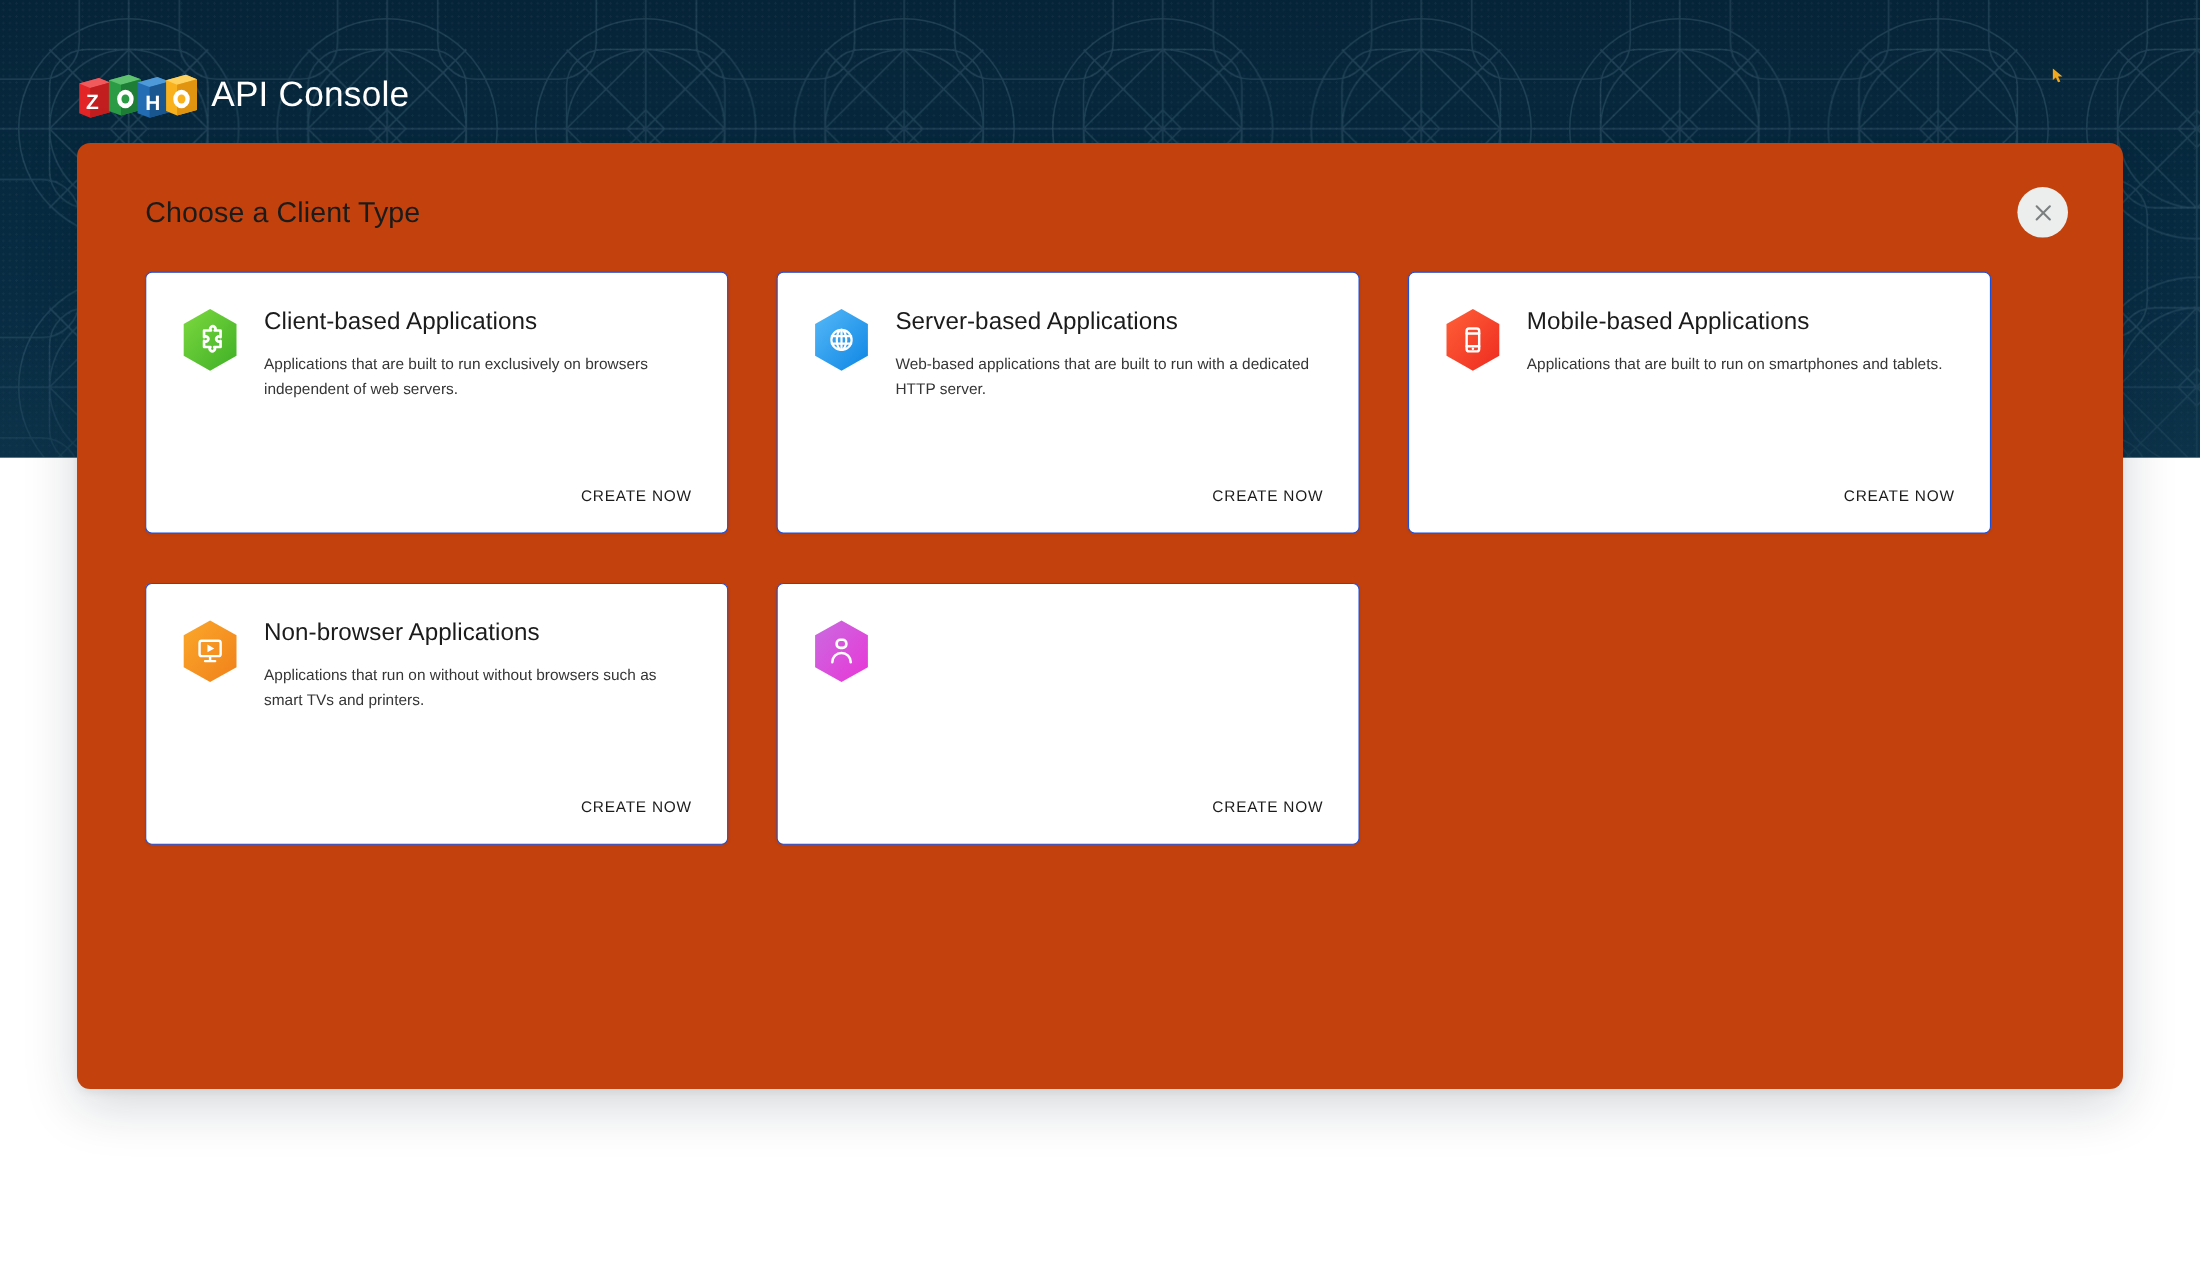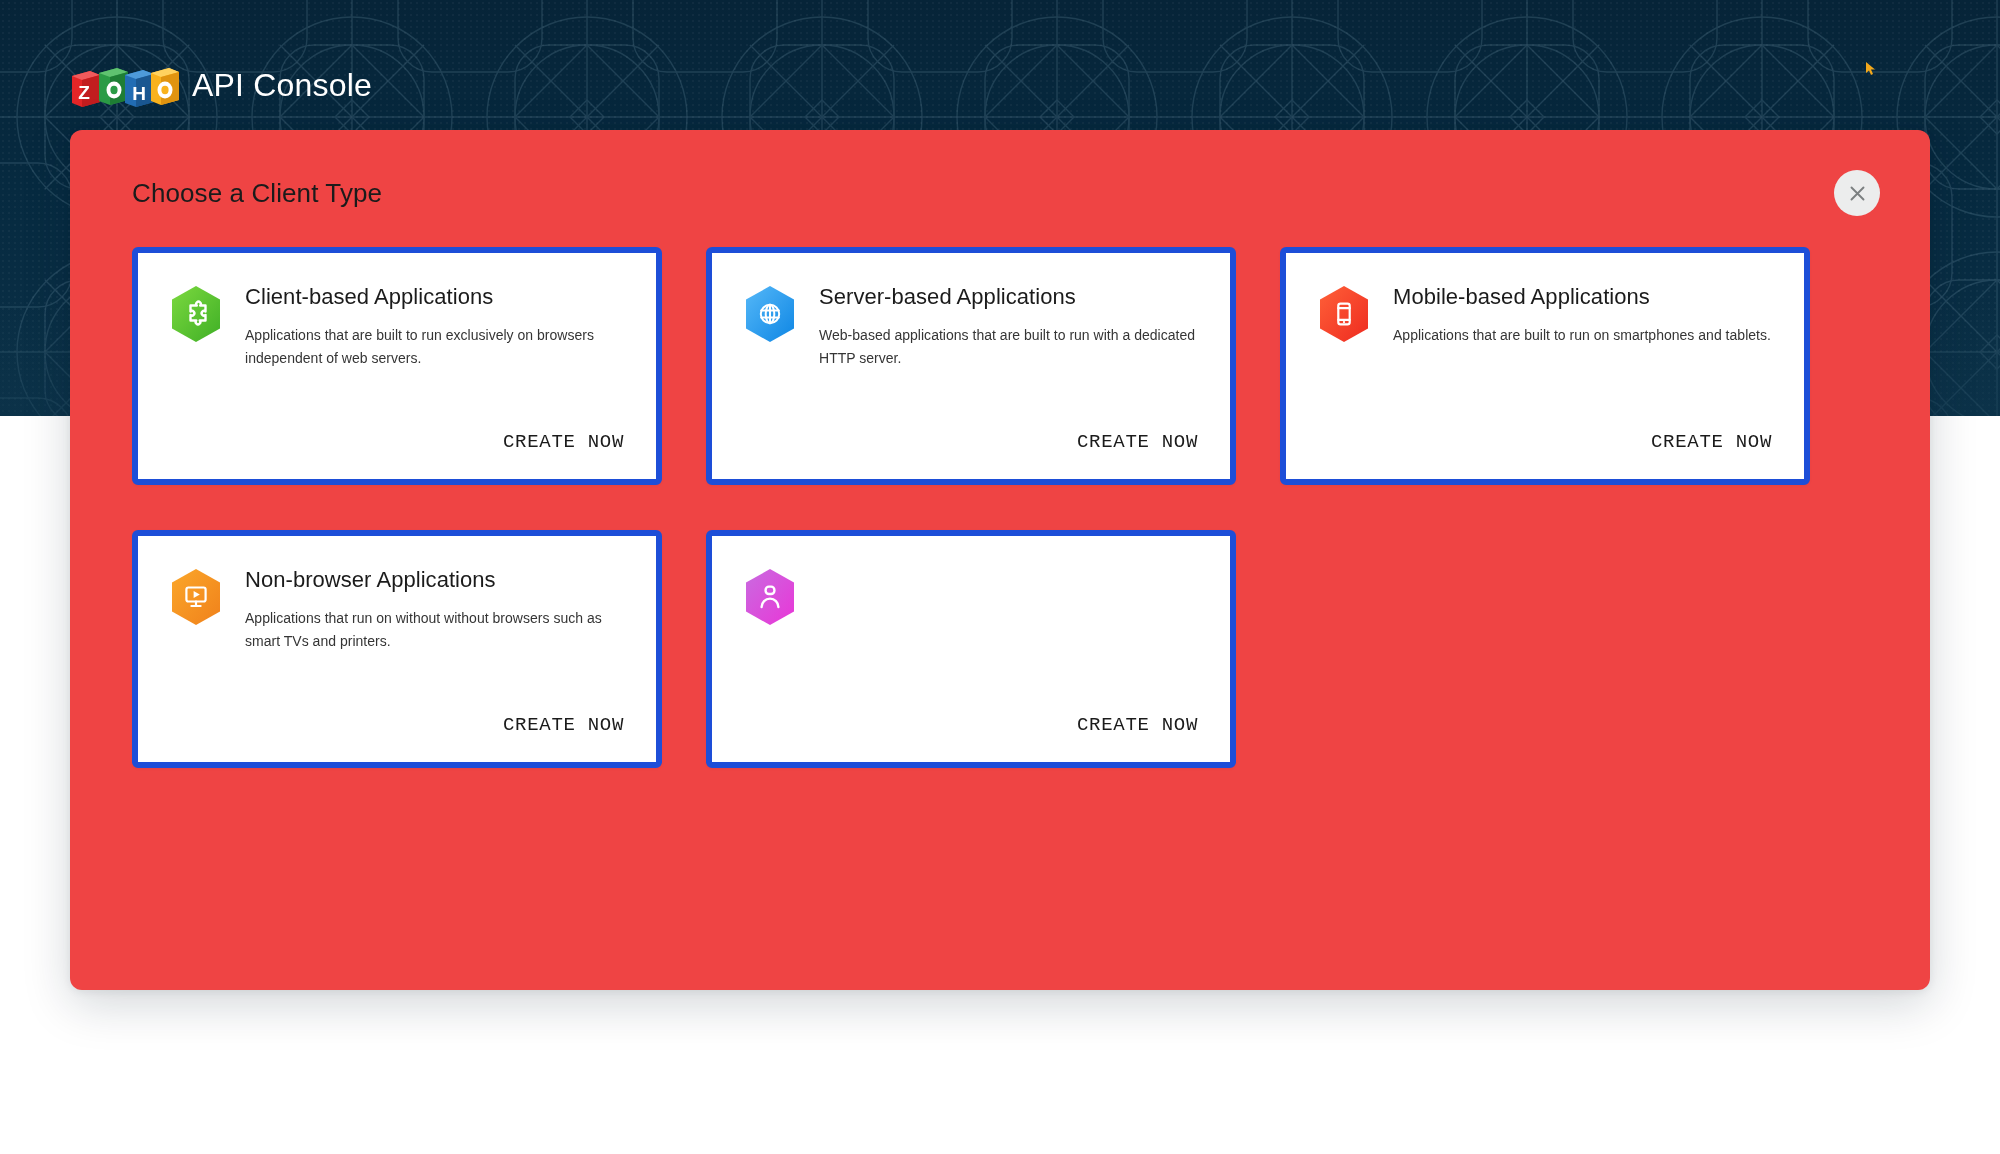--- a/index.html
+++ b/index.html
@@ -83,21 +83,21 @@
     z-index: 6;
   }
 
   
   .modal {
     position: absolute;
     left: 70px;
     top: 130px;
     width: 1860px;
     height: 860px;
-    background: #ef4444;
+    background: #c2410c;
     border-radius: 12px;
     box-shadow: 0 14px 48px rgba(10, 25, 45, 0.18), 0 2px 8px rgba(10,25,45,0.07);
     z-index: 10;
   }
 
   .modal-title {
     position: absolute;
     left: 62px;
     top: 48px;
     font-size: 26px;
@@ -130,21 +130,21 @@
     display: grid;
     grid-template-columns: repeat(3, 530px);
     gap: 45px 44px;
   }
 
   .card {
     position: relative;
     width: 530px;
     height: 238px;
     background: #ffffff;
-    border: 6px solid #1d4ed8;
+    border: 1px solid #1d4ed8;
     border-radius: 6px;
     box-shadow: 0 1px 3px rgba(0,0,0,0.045);
     padding: 30px 30px 0 32px;
     cursor: pointer;
   }
 
   .card-body {
     display: flex;
     gap: 23px;
   }
@@ -172,28 +172,28 @@
     font-weight: 400;
     color: #353535;
     line-height: 1.58;
     letter-spacing: 0.02px;
   }
 
   .card-cta {
     position: absolute;
     right: 32px;
     bottom: 26px;
-    font-size: 19px;
+    font-size: 14px;
     font-weight: 400;
     color: #1b1b1b;
     letter-spacing: 0.7px;
     cursor: pointer;
     background: none;
     border: none;
-    font-family: Liberation Mono, monospace;
+    font-family: Liberation Sans, sans-serif;
     padding: 0;
   }
 
   .card.empty-slot {
     visibility: hidden;
     pointer-events: none;
   }
 </style>
 </head>
 <body>

